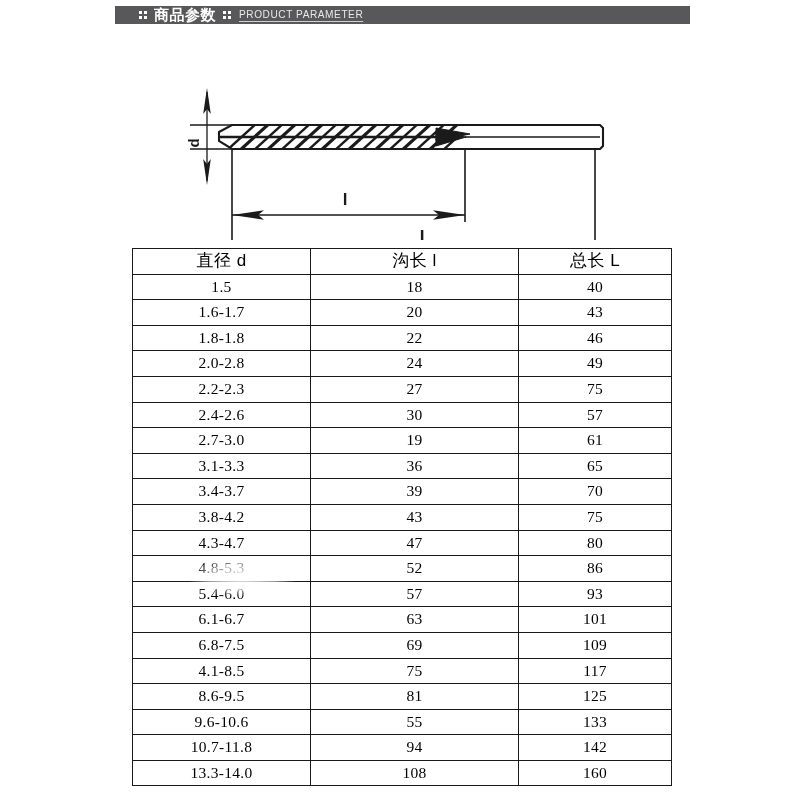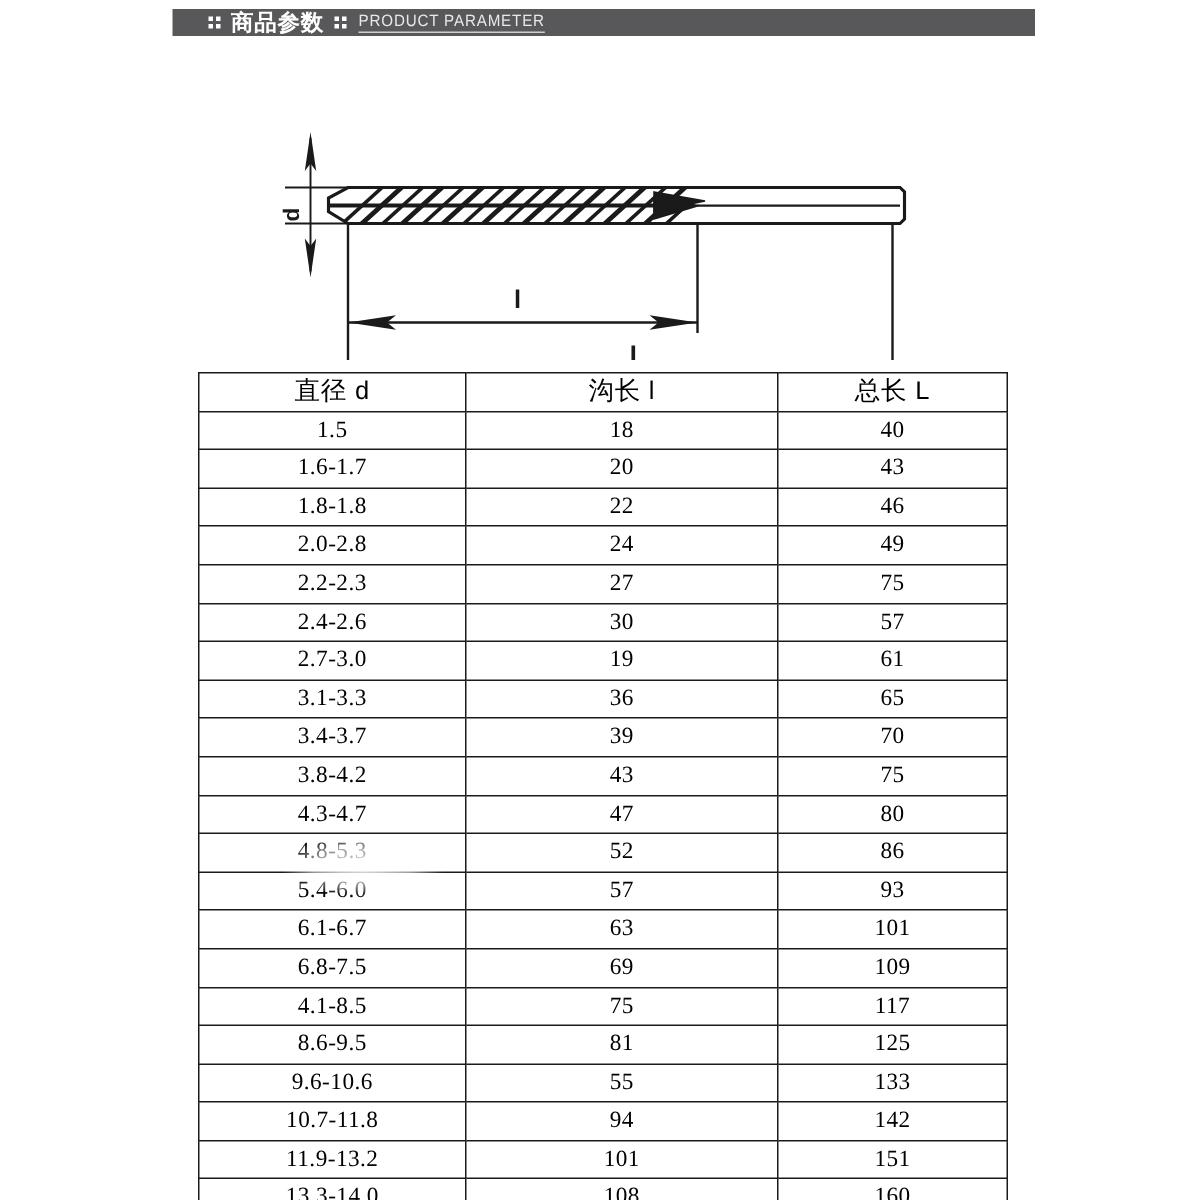--- a/index.html
+++ b/index.html
@@ -321,25 +321,20 @@
         <td>9.6-10.6</td>
         <td>55</td>
         <td>133</td>
       </tr>
       <tr>
         <td>10.7-11.8</td>
         <td>94</td>
         <td>142</td>
       </tr>
       <tr>
-        <td>11.9-13.2</td>
-        <td>101</td>
-        <td>151</td>
-      </tr>
-      <tr>
         <td>13.3-14.0</td>
         <td>108</td>
         <td>160</td>
       </tr>
     </tbody>
 </table>
 
 <div id="watermark"></div>
 
 </body></html>

